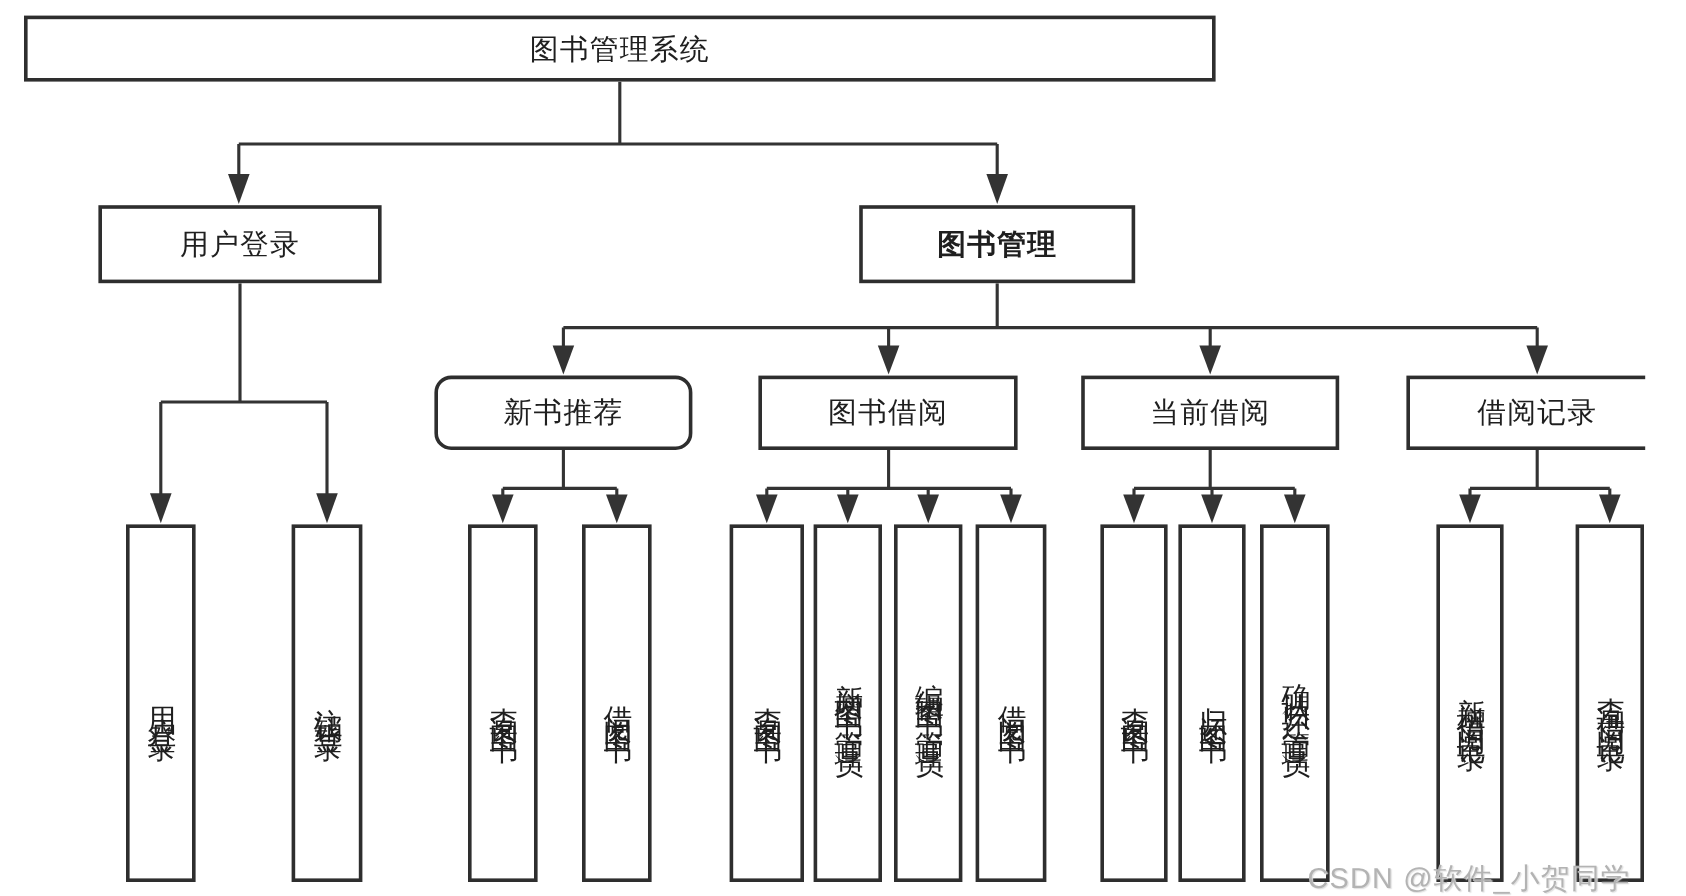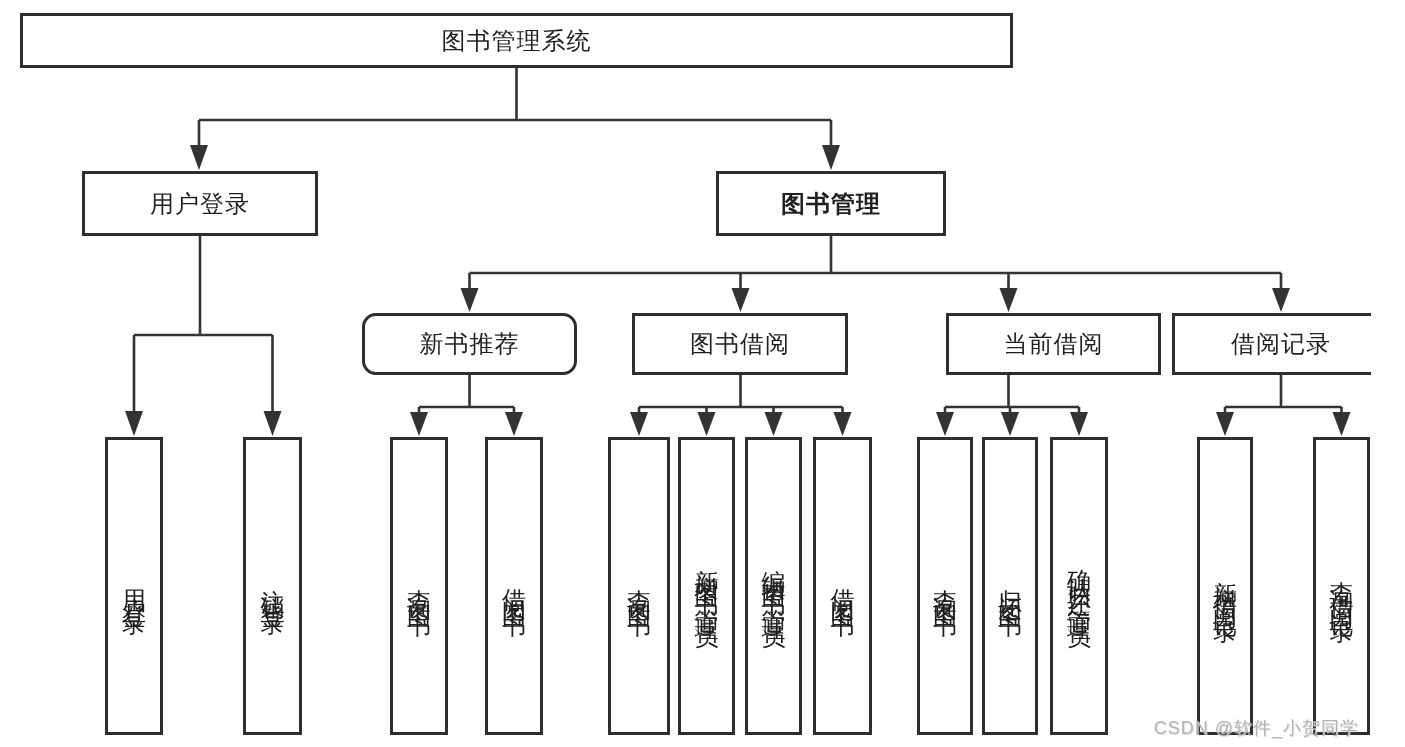--- a/index.html
+++ b/index.html
@@ -56,21 +56,21 @@
     text-orientation: mixed;
     font-size: 24px;
     line-height: 1;
     letter-spacing: 8px;
     color: var(--text);
   }
   .watermark {
     position: absolute;
     top: 716px;
     right: 12px;
-    font-size: 18px;
+    font-size: 24px;
     letter-spacing: 1px;
     color: var(--watermark);
     text-shadow: 1px 1px 1px #dedede;
     white-space: nowrap;
   }
 </style>
 </head>
 <body>
 
 <div id="stage">
@@ -111,21 +111,21 @@
     <polygon points="1332.5,412 1350.5,412 1341.5,436"></polygon>
   </svg>
 
   <div class="hnode" style="left:20px; top:13px; width:993px; height:55px;">图书管理系统</div>
 
   <div class="hnode" style="left:82px; top:171px; width:236px; height:65px;">用户登录</div>
   <div class="hnode" style="left:716px; top:171px; width:230px; height:65px;font-weight:bold;">图书管理</div>
 
   <div class="hnode" style="left:362px; top:313px; width:215px; height:62px;border-radius:14px;">新书推荐</div>
   <div class="hnode" style="left:632px; top:313px; width:216px; height:62px;">图书借阅</div>
-  <div class="hnode" style="left:901px; top:313px; width:215px; height:62px;margin-left:45px;">当前借阅</div>
+  <div class="hnode" style="left:901px; top:313px; width:215px; height:62px;">当前借阅</div>
   <div class="hnode" style="left:1172px; top:313px; width:218px; height:62px;">借阅记录</div>
 
   <div class="vnode" style="left:105px; top:437px; width:58px; height:298px;">用户登录</div>
   <div class="vnode" style="left:243px; top:437px; width:59px; height:298px;">注销登录</div>
 
   <div class="vnode" style="left:390px; top:437px; width:58px; height:298px;">查询图书</div>
   <div class="vnode" style="left:485px; top:437px; width:58px; height:298px;">借阅图书</div>
 
   <div class="vnode" style="left:608px; top:437px; width:62px; height:298px;">查询图书</div>
   <div class="vnode" style="left:678px; top:437px; width:57px; height:298px;">新增图书（管理员）</div>

